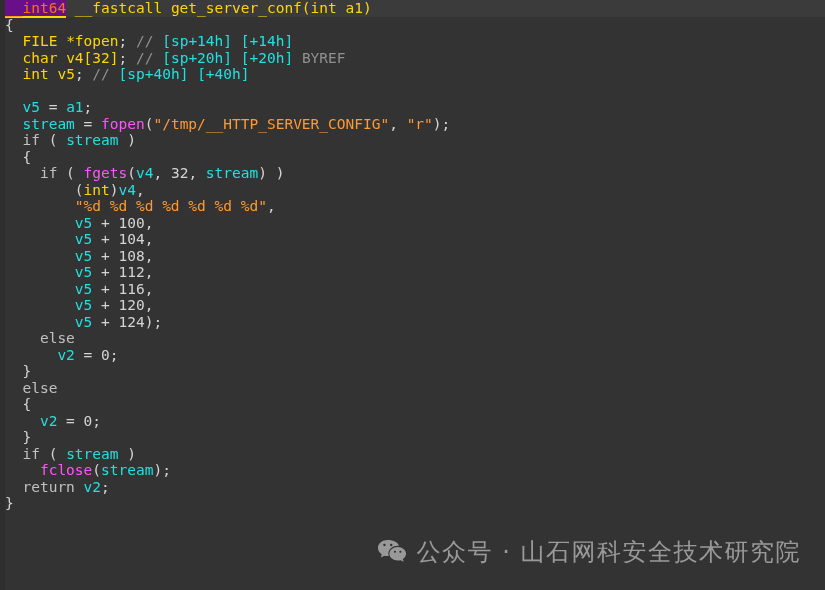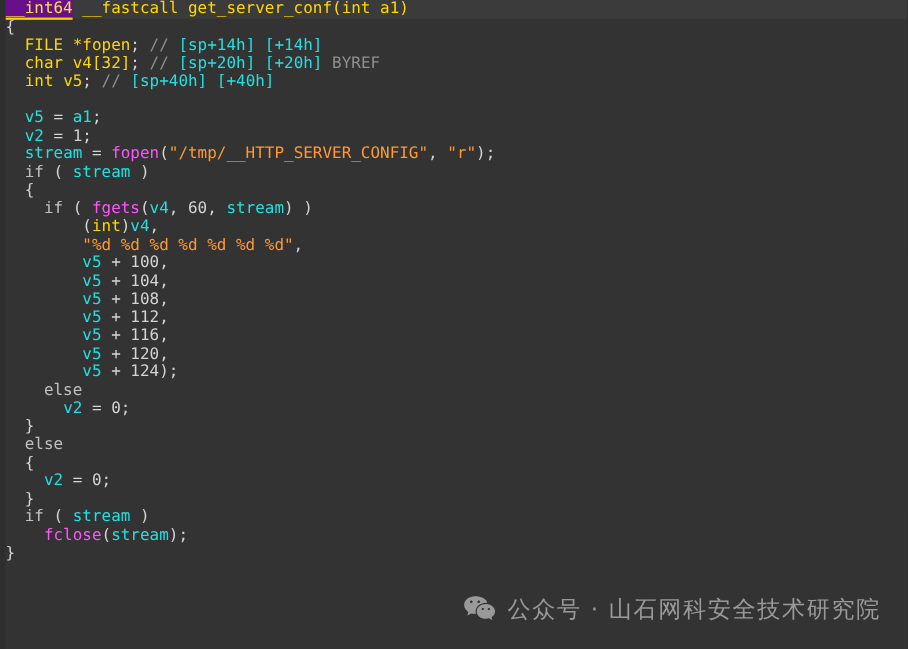--- a/index.html
+++ b/index.html
@@ -71,40 +71,40 @@
   .t-func     { color: #ff55ff; }   
   .t-funcname { color: #ffd700; }   
   .t-string   { color: #ff9933; }   
   .t-number   { color: #d4d4d4; }   
   .t-comment  { color: #909090; }   
   .t-cmtloc   { color: #22e0e0; }   
 
   
   .t-highlight {
     background: #6a0f8a;
-    color: #fde047;
+    color: #f97316;
     border-bottom: 2px solid #ffd700;
     padding-bottom: 0px;
   }
 
   
   #watermark {
     position: absolute;
     right: 24px;
     bottom: 22px;
     display: flex;
     align-items: center;
     gap: 10px;
     z-index: 5;
     pointer-events: none;
     opacity: 0.62;
   }
   #watermark .wm-text {
     font-family: "DejaVu Sans", "Liberation Sans", sans-serif;
-    font-size: 21px;
+    font-size: 24px;
     color: #d8d8d8;
     letter-spacing: 1.5px;
     white-space: nowrap;
   }
   #watermark .wm-icon {
     width: 30px;
     height: 26px;
     display: block;
   }
 </style>
@@ -125,29 +125,28 @@
     <div class="code-line"><span>  </span><span class="t-type">FILE</span><span class="t-type"> </span><span class="t-type">*fopen</span><span class="t-punct">;</span><span class="t-comment"> </span><span class="t-comment">// </span><span class="t-cmtloc">[sp+14h]</span><span class="t-comment"> </span><span class="t-cmtloc">[+14h]</span></div>
 
     <div class="code-line"><span>  </span><span class="t-type">char</span><span class="t-type"> </span><span class="t-type">v4[32]</span><span class="t-punct">;</span><span class="t-comment"> </span><span class="t-comment">// </span><span class="t-cmtloc">[sp+20h]</span><span class="t-comment"> </span><span class="t-cmtloc">[+20h]</span><span class="t-comment"> </span><span class="t-comment">BYREF</span></div>
 
     <div class="code-line"><span>  </span><span class="t-type">int</span><span class="t-type"> </span><span class="t-type">v5</span><span class="t-punct">;</span><span class="t-comment"> </span><span class="t-comment">// </span><span class="t-cmtloc">[sp+40h]</span><span class="t-comment"> </span><span class="t-cmtloc">[+40h]</span></div>
 
     <div class="code-line">&nbsp;</div>
 
     <div class="code-line"><span>  </span><span class="t-var">v5</span><span class="t-punct"> = </span><span class="t-var">a1</span><span class="t-punct">;</span></div>
 
-    <div class="code-line"><span>  </span><span class="t-var">v2</span><span class="t-punct"> = </span><span class="t-number">1</span><span class="t-punct">;</span></div>
 
     <div class="code-line"><span>  </span><span class="t-var">stream</span><span class="t-punct"> = </span><span class="t-func">fopen</span><span class="t-punct">(</span><span class="t-string">"/tmp/__HTTP_SERVER_CONFIG"</span><span class="t-punct">, </span><span class="t-string">"r"</span><span class="t-punct">);</span></div>
 
     <div class="code-line"><span>  </span><span class="t-keyword">if</span><span class="t-punct"> ( </span><span class="t-var">stream</span><span class="t-punct"> )</span></div>
 
     <div class="code-line"><span>  </span><span class="t-punct">{</span></div>
 
-    <div class="code-line"><span>    </span><span class="t-keyword">if</span><span class="t-punct"> ( </span><span class="t-func">fgets</span><span class="t-punct">(</span><span class="t-var">v4</span><span class="t-punct">, </span><span class="t-number">60</span><span class="t-punct">, </span><span class="t-var">stream</span><span class="t-punct">) )</span></div>
+    <div class="code-line"><span>    </span><span class="t-keyword">if</span><span class="t-punct"> ( </span><span class="t-func">fgets</span><span class="t-punct">(</span><span class="t-var">v4</span><span class="t-punct">, </span><span class="t-number">32</span><span class="t-punct">, </span><span class="t-var">stream</span><span class="t-punct">) )</span></div>
 
 
     <div class="code-line"><span>        </span><span class="t-punct">(</span><span class="t-type">int</span><span class="t-punct">)</span><span class="t-var">v4</span><span class="t-punct">,</span></div>
 
     <div class="code-line"><span>        </span><span class="t-string">"%d %d %d %d %d %d %d"</span><span class="t-punct">,</span></div>
 
     <div class="code-line"><span>        </span><span class="t-var">v5</span><span class="t-punct"> + </span><span class="t-number">100</span><span class="t-punct">,</span></div>
     <div class="code-line"><span>        </span><span class="t-var">v5</span><span class="t-punct"> + </span><span class="t-number">104</span><span class="t-punct">,</span></div>
     <div class="code-line"><span>        </span><span class="t-var">v5</span><span class="t-punct"> + </span><span class="t-number">108</span><span class="t-punct">,</span></div>
     <div class="code-line"><span>        </span><span class="t-var">v5</span><span class="t-punct"> + </span><span class="t-number">112</span><span class="t-punct">,</span></div>
@@ -166,20 +165,21 @@
     <div class="code-line"><span>  </span><span class="t-punct">{</span></div>
 
     <div class="code-line"><span>    </span><span class="t-var">v2</span><span class="t-punct"> = </span><span class="t-number">0</span><span class="t-punct">;</span></div>
 
     <div class="code-line"><span>  </span><span class="t-punct">}</span></div>
 
     <div class="code-line"><span>  </span><span class="t-keyword">if</span><span class="t-punct"> ( </span><span class="t-var">stream</span><span class="t-punct"> )</span></div>
 
     <div class="code-line"><span>    </span><span class="t-func">fclose</span><span class="t-punct">(</span><span class="t-var">stream</span><span class="t-punct">);</span></div>
 
+    <div class="code-line"><span>  </span><span class="t-keyword">return</span><span class="t-punct"> </span><span class="t-var">v2</span><span class="t-punct">;</span></div>
 
     <div class="code-line"><span class="t-punct">}</span></div>
 
   </div>
 
   <div id="watermark">
     <span class="wm-icon-wrap">
       <svg class="wm-icon" viewBox="0 0 34 30" xmlns="http://www.w3.org/2000/svg" aria-hidden="true">
         <path fill="#d8d8d8" d="M12.2 1.2C5.9 1.2 0.8 5.3 0.8 10.4c0 2.9 1.7 5.5 4.3 7.2L4.2 21.3l4.1-2.1c1.2 0.3 2.5 0.5 3.9 0.5 0.3 0 0.7 0 1-0.1-0.3-0.8-0.4-1.6-0.4-2.5 0-5.1 5-9.2 11.1-9.2 0.4 0 0.8 0 1.2 0.1C24.1 4 18.7 1.2 12.2 1.2z M8.3 8.4c-0.8 0-1.4-0.6-1.4-1.4 0-0.8 0.6-1.4 1.4-1.4 0.8 0 1.4 0.6 1.4 1.4C9.7 7.8 9.1 8.4 8.3 8.4z M16.1 8.4c-0.8 0-1.4-0.6-1.4-1.4 0-0.8 0.6-1.4 1.4-1.4 0.8 0 1.4 0.6 1.4 1.4C17.5 7.8 16.9 8.4 16.1 8.4z"></path>
         <path fill="#d8d8d8" d="M33.2 17.1c0-4.3-4.3-7.8-9.6-7.8 -5.3 0-9.6 3.5-9.6 7.8 0 4.3 4.3 7.8 9.6 7.8 1.1 0 2.2-0.2 3.2-0.5l3.5 1.8 -0.8-3.1C31.6 21.7 33.2 19.5 33.2 17.1z M20.4 15.9c-0.7 0-1.2-0.5-1.2-1.2 0-0.7 0.5-1.2 1.2-1.2 0.7 0 1.2 0.5 1.2 1.2C21.6 15.4 21 15.9 20.4 15.9z M26.7 15.9c-0.7 0-1.2-0.5-1.2-1.2 0-0.7 0.5-1.2 1.2-1.2 0.7 0 1.2 0.5 1.2 1.2C27.9 15.4 27.4 15.9 26.7 15.9z"></path>

